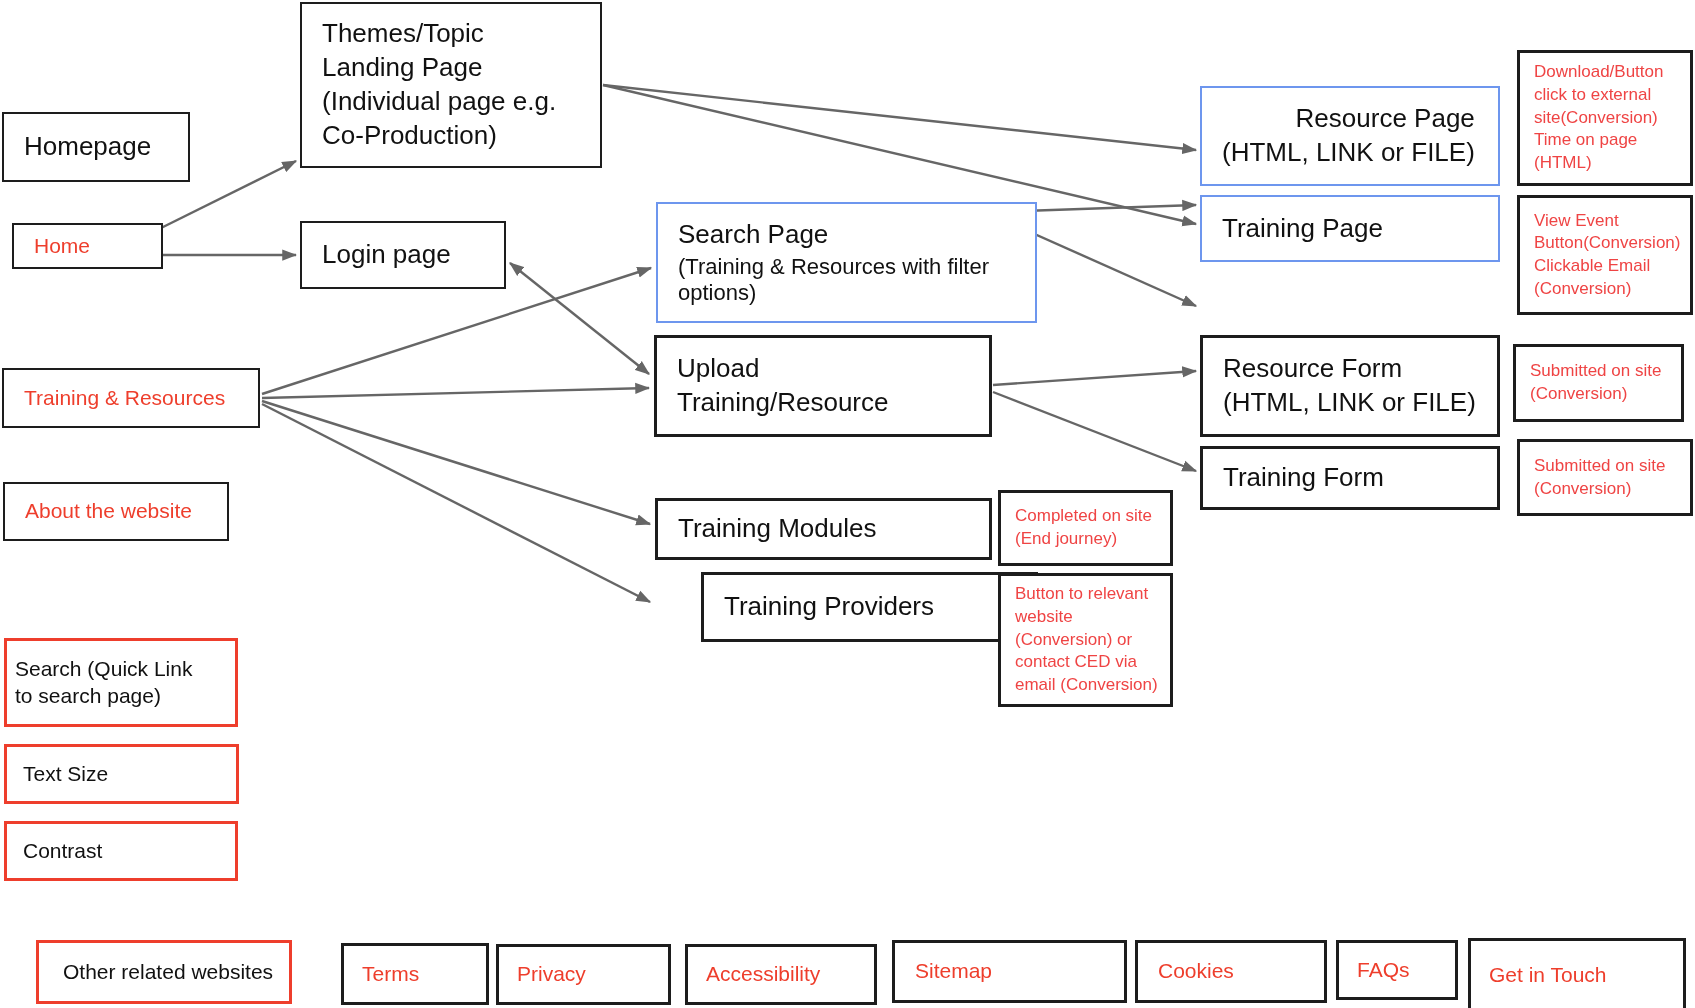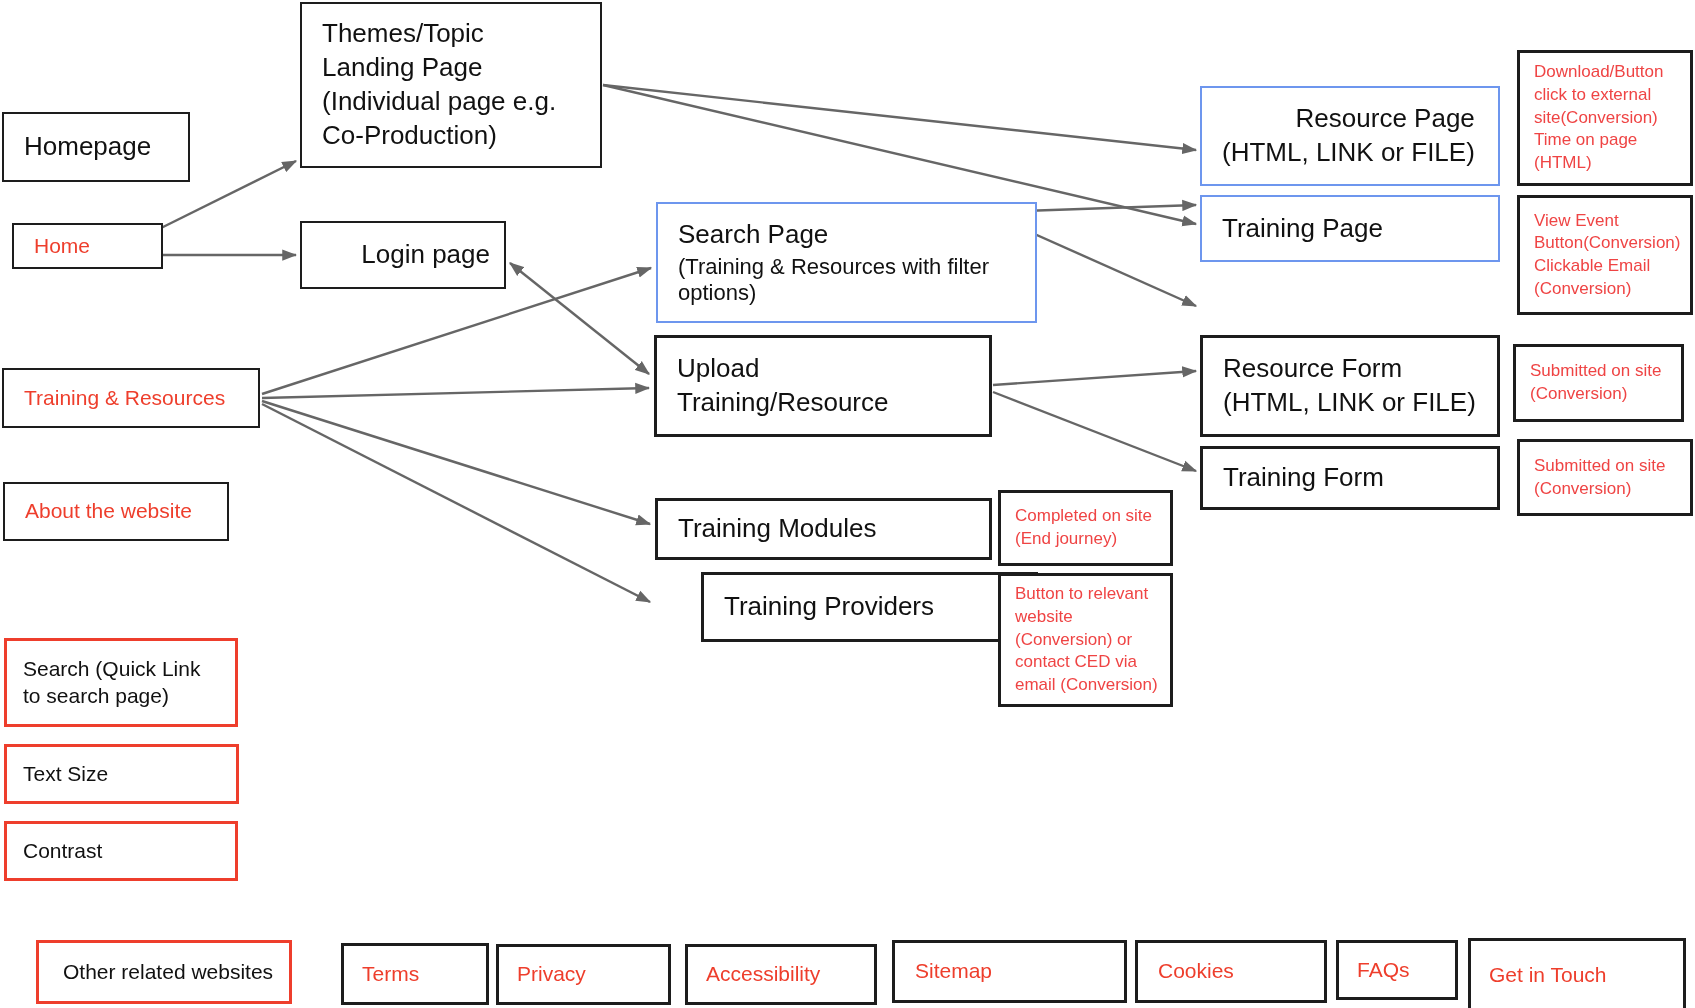--- a/index.html
+++ b/index.html
@@ -69,38 +69,38 @@
   <div class="node b-thin t-red fs-med" style="left:12px;top:223px;width:151px;height:46px;">
     <span class="label">Home</span>
   </div>
   <div class="node b-thin t-red fs-med" style="left:2px;top:368px;width:258px;height:60px;">
     <span class="label">Training &amp; Resources</span>
   </div>
   <div class="node b-thin t-red fs-med" style="left:3px;top:482px;width:226px;height:59px;">
     <span class="label">About the website</span>
   </div>
 
-  <div class="node b-red t-black fs-med" style="left:4px;top:638px;width:234px;height:89px;padding-left:16px;">
+  <div class="node b-red t-black fs-med" style="left:4px;top:638px;width:234px;height:89px;padding-left:8px;">
     <span class="label">Search (Quick Link
 to search page)</span>
   </div>
   <div class="node b-red t-black fs-med" style="left:4px;top:744px;width:235px;height:60px;padding-left:16px;">
     <span class="label">Text Size</span>
   </div>
   <div class="node b-red t-black fs-med" style="left:4px;top:821px;width:234px;height:60px;padding-left:16px;">
     <span class="label">Contrast</span>
   </div>
 
   <div class="node b-thin t-black fs-big" style="left:300px;top:2px;width:302px;height:166px;">
     <span class="label">Themes/Topic
 Landing Page
 (Individual page e.g.
 Co-Production)</span>
   </div>
-  <div class="node b-thin t-black fs-big" style="left:300px;top:221px;width:206px;height:68px;align-items:flex-end;">
+  <div class="node b-thin t-black fs-big" style="left:300px;top:221px;width:206px;height:68px;">
     <span class="label">Login page</span>
   </div>
   <div class="node b-blue t-black" style="left:656px;top:202px;width:381px;height:121px;">
     <span class="label fs-big">Search Page</span>
     <span class="label sub">(Training &amp; Resources with filter
 options)</span>
   </div>
   <div class="node b-black t-black fs-big" style="left:654px;top:335px;width:338px;height:102px;">
     <span class="label">Upload
 Training/Resource</span>

